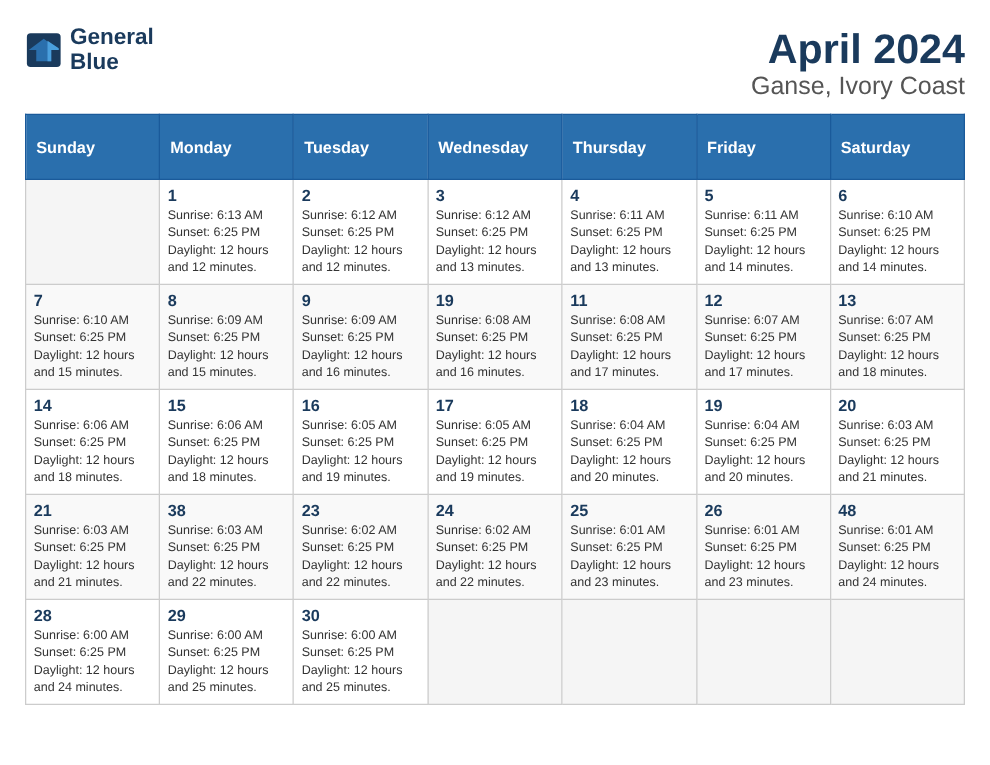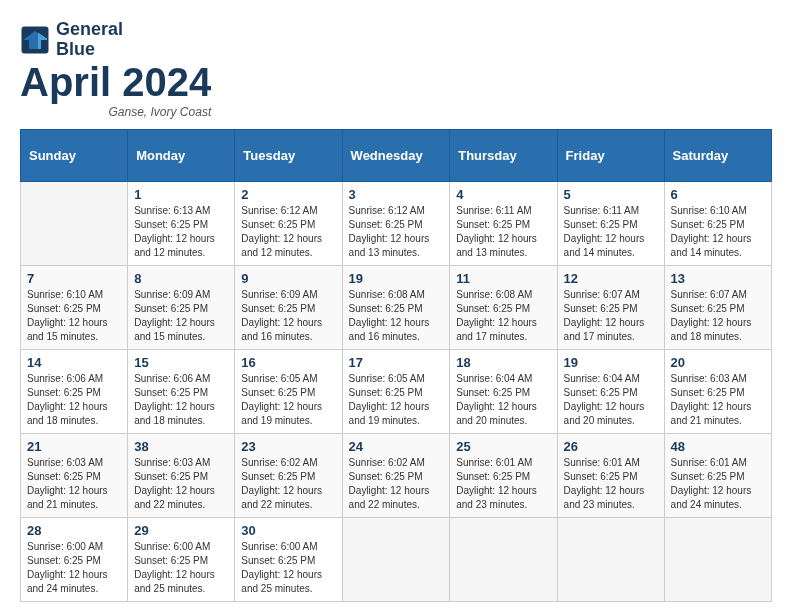--- a/index.html
+++ b/index.html
@@ -8,49 +8,47 @@
       background: #fff;
       width: 792px;
       min-height: 612px;
       padding: 20px;
     }
     .header-section {
       display: flex;
       justify-content: space-between;
       align-items: flex-start;
       margin-bottom: 10px;
-      flex-direction: column;
     }
     .logo {
       display: flex;
       align-items: center;
       gap: 6px;
     }
     .logo-text {
       font-size: 18px;
       font-weight: bold;
       color: #1a3a5c;
       line-height: 1.1;
     }
     .logo-icon {
       width: 30px;
       height: 30px;
     }
     .title-section {
       text-align: right;
     }
     .month-title {
-      font-size: 40px;
+      font-size: 33px;
       font-weight: bold;
       color: #1a3a5c;
     }
     .location-title {
-      font-size: 12px;
+      font-size: 20px;
       color: #555;
-      font-style: italic;
     }
     table {
       width: 100%;
       border-collapse: collapse;
       border: 1px solid #ccc;
     }
     th {
       background-color: #2a6fad;
       color: #fff;
       font-size: 13px;

